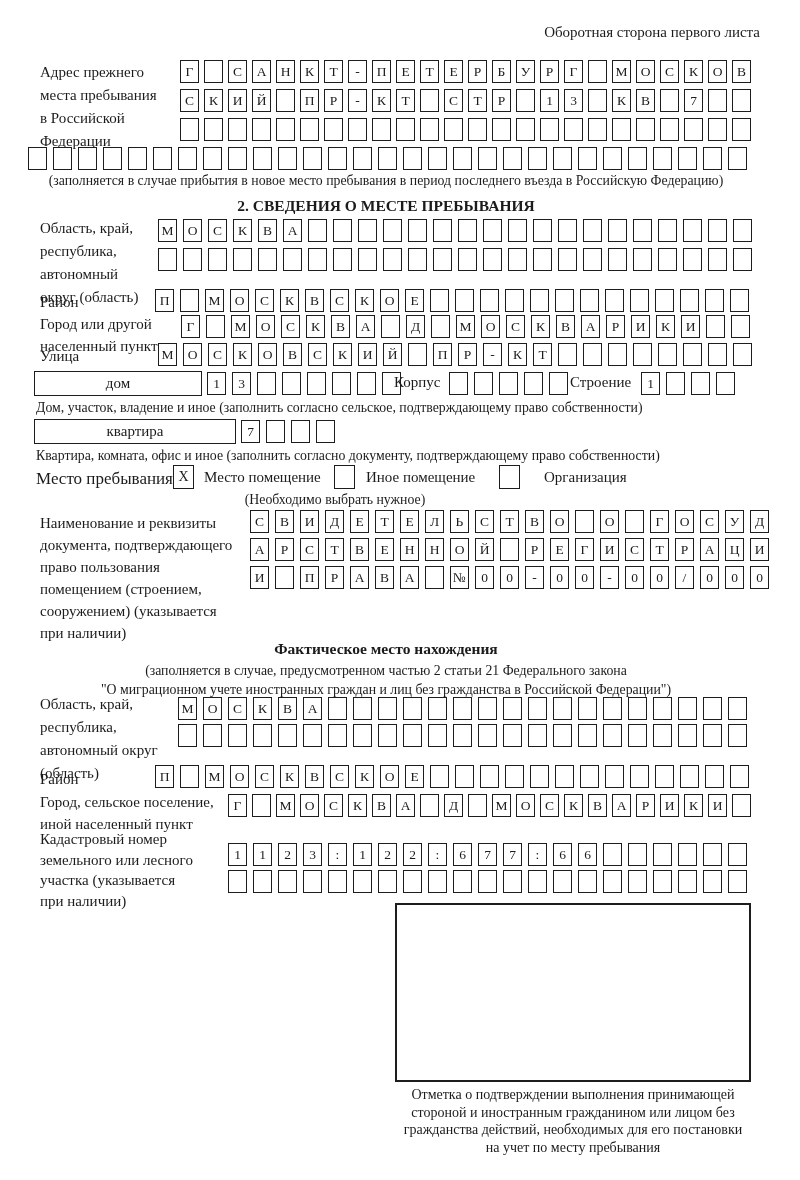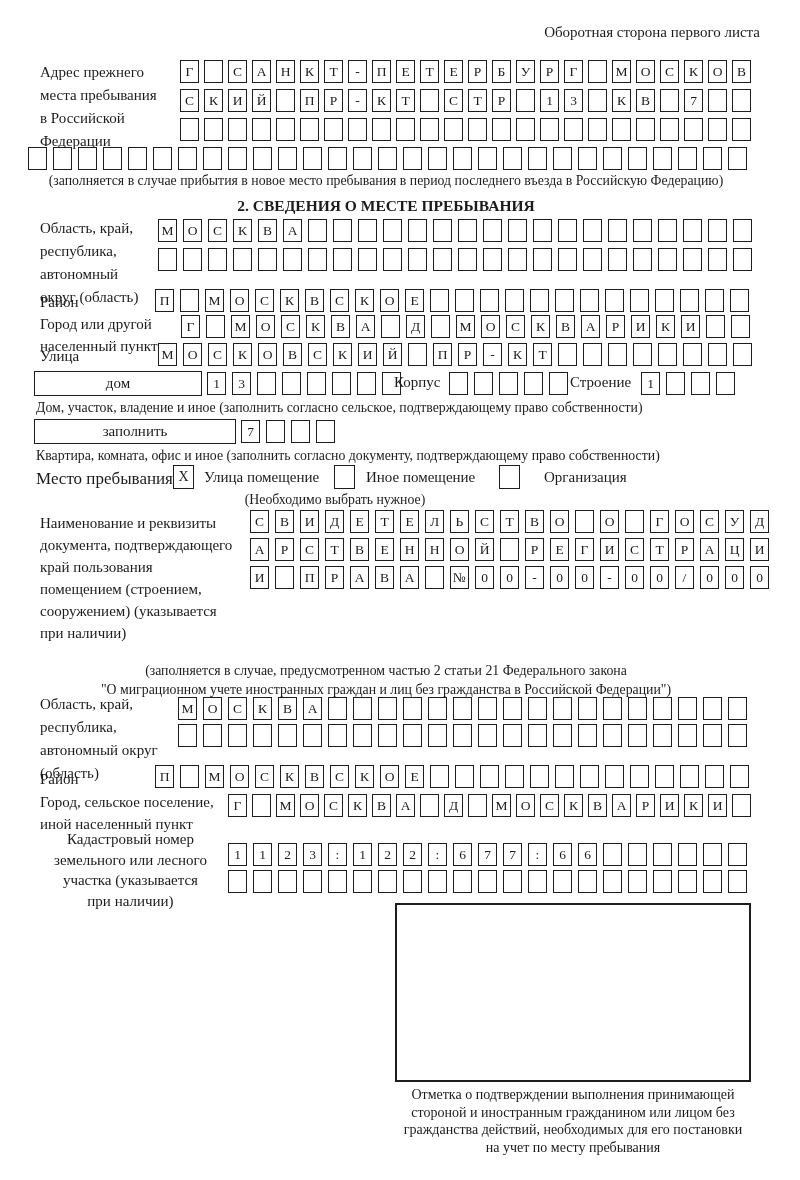--- a/index.html
+++ b/index.html
@@ -324,42 +324,42 @@
   <div class="abs" style="left:570px;top:374px;font-size:15px;">Строение</div>
   <div class="abs boxrow" style="left:641px;top:372px;">
       <span class="cell">1</span>
       <span class="cell"></span>
       <span class="cell"></span>
       <span class="cell"></span>
     </div>
   <div class="abs note" style="left:36px;top:400px;">Дом, участок, владение и иное (заполнить согласно сельское, подтверждающему право собственности)</div>
 
   <div class="abs bigbox" style="left:34px;top:419px;width:202px;height:25px;">
-    <span>заполнить</span>
+    <span>квартира</span>
   </div>
   <div class="abs boxrow" style="left:241px;top:420px;">
       <span class="cell">7</span>
       <span class="cell"></span>
       <span class="cell"></span>
       <span class="cell"></span>
     </div>
   <div class="abs note" style="left:36px;top:448px;">Квартира, комната, офис и иное (заполнить согласно документу, подтверждающему право собственности)</div>
 
   <div class="abs" style="left:36px;top:469px;font-size:17px;">Место пребывания:</div>
   <div class="abs chk" style="left:173px;top:465px;">X</div>
-  <div class="abs" style="left:204px;top:469px;font-size:15px;">Улица помещение</div>
+  <div class="abs" style="left:204px;top:469px;font-size:15px;">Место помещение</div>
   <div class="abs chk" style="left:334px;top:465px;"></div>
   <div class="abs" style="left:366px;top:469px;font-size:15px;">Иное помещение</div>
   <div class="abs chk" style="left:499px;top:465px;"></div>
   <div class="abs" style="left:544px;top:469px;font-size:15px;">Организация</div>
   <div class="abs note" style="left:100px;top:492px;width:470px;text-align:center;">(Необходимо выбрать нужное)</div>
 
   <div class="abs lbl-tight" style="left:40px;top:512px;">Наименование и реквизиты
 документа, подтверждающего
-край пользования
+право пользования
 помещением (строением,
 сооружением) (указывается
 при наличии)</div>
   <div class="abs boxrow" style="left:250px;top:510px;">
       <span class="cell">С</span>
       <span class="cell">В</span>
       <span class="cell">И</span>
       <span class="cell">Д</span>
       <span class="cell">Е</span>
       <span class="cell">Т</span>
@@ -419,20 +419,21 @@
       <span class="cell">0</span>
       <span class="cell">-</span>
       <span class="cell">0</span>
       <span class="cell">0</span>
       <span class="cell">/</span>
       <span class="cell">0</span>
       <span class="cell">0</span>
       <span class="cell">0</span>
     </div>
 
+  <div class="abs title center" style="top:640px;">Фактическое место нахождения</div>
   <div class="abs note center" style="top:663px;">(заполняется в случае, предусмотренном частью 2 статьи 21 Федерального закона</div>
   <div class="abs note center" style="top:682px;">"О миграционном учете иностранных граждан и лиц без гражданства в Российской Федерации")</div>
 
   <div class="abs lbl" style="left:40px;top:693px;">Область, край,
 республика,
 автономный округ
 (область)</div>
   <div class="abs boxrow" style="left:178px;top:697px;">
       <span class="cell">М</span>
       <span class="cell">О</span>
@@ -532,21 +533,21 @@
       <span class="cell">К</span>
       <span class="cell">В</span>
       <span class="cell">А</span>
       <span class="cell">Р</span>
       <span class="cell">И</span>
       <span class="cell">К</span>
       <span class="cell">И</span>
       <span class="cell"></span>
     </div>
 
-  <div class="abs lbl-cad" style="left:54px;top:829px;text-align:center;">Кадастровый номер
+  <div class="abs lbl-cad" style="left:40px;top:829px;">Кадастровый номер
 земельного или лесного
 участка (указывается
 при наличии)</div>
   <div class="abs boxrow" style="left:228px;top:843px;">
       <span class="cell">1</span>
       <span class="cell">1</span>
       <span class="cell">2</span>
       <span class="cell">3</span>
       <span class="cell">:</span>
       <span class="cell">1</span>

